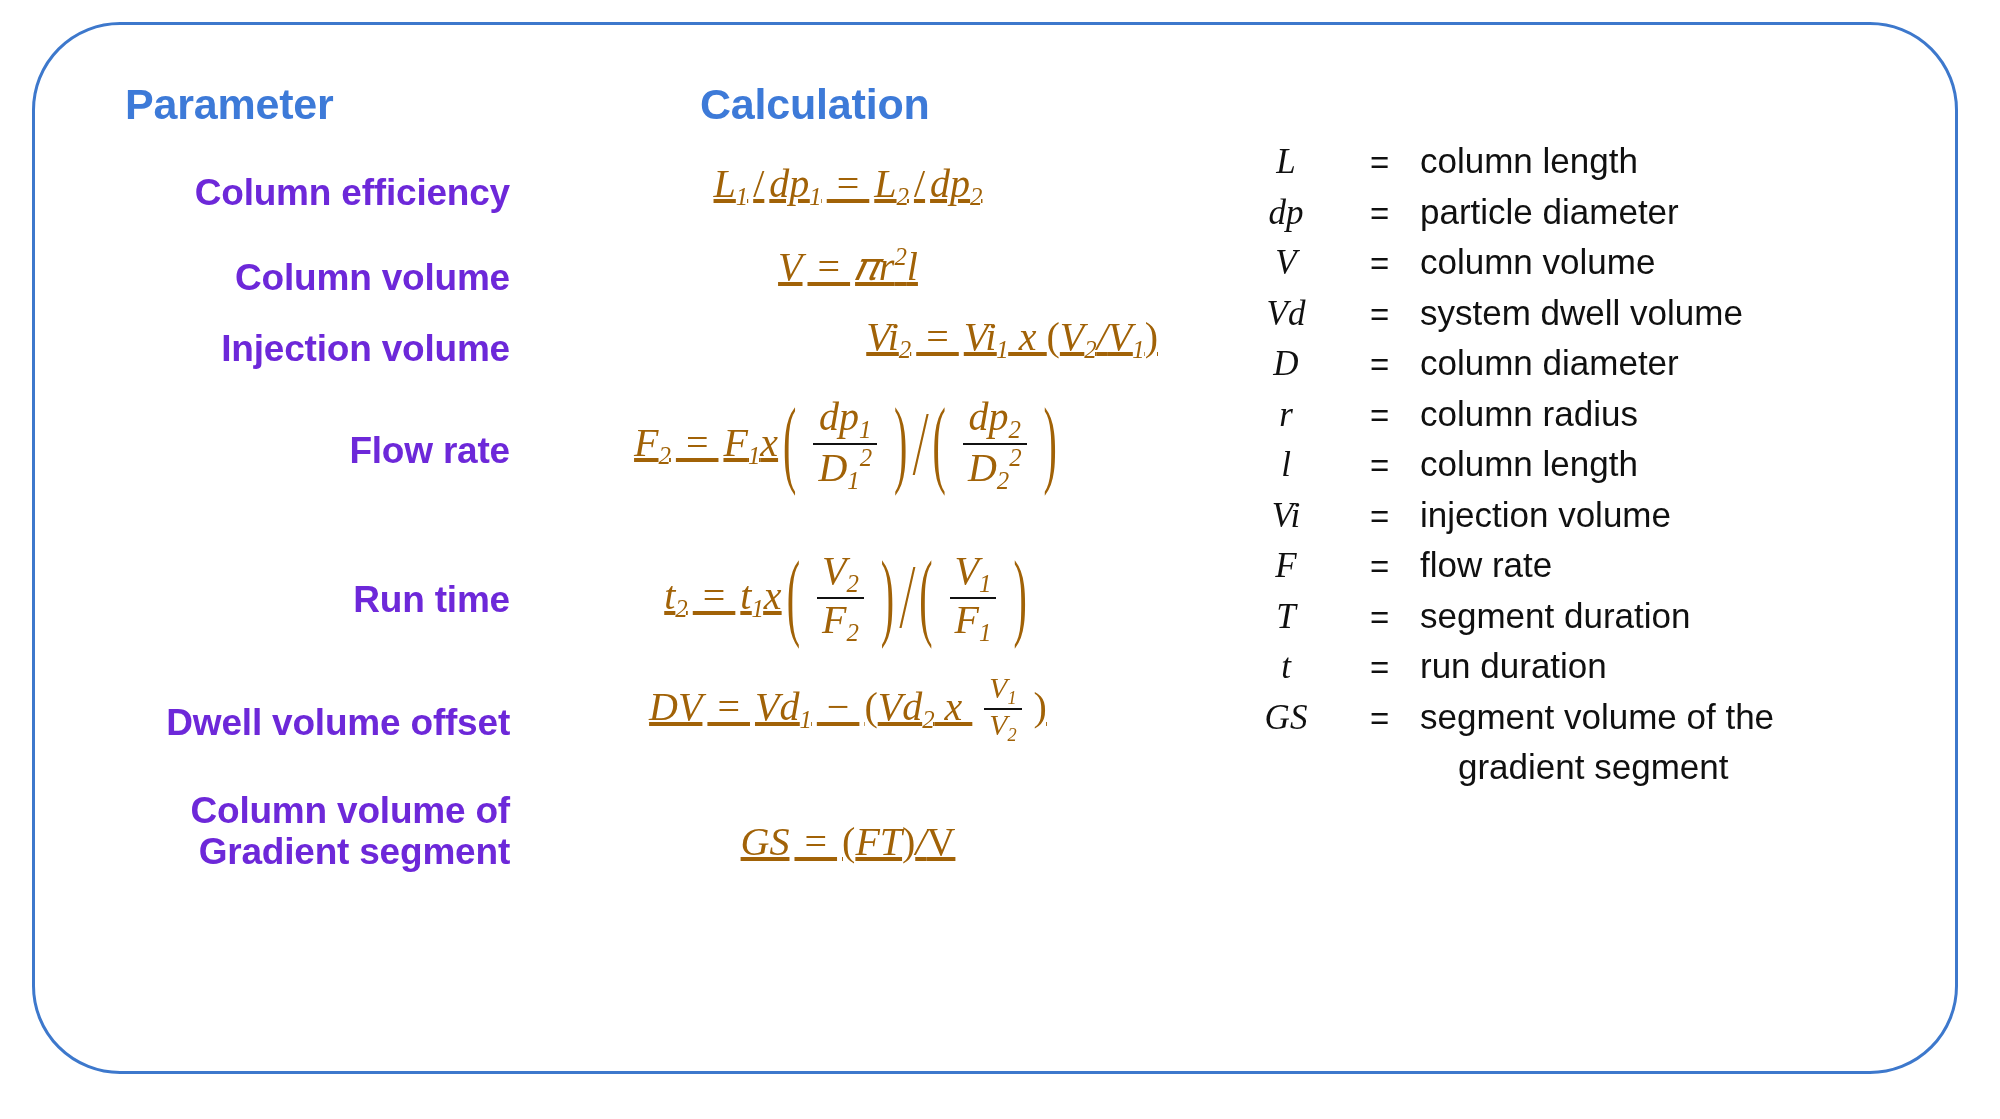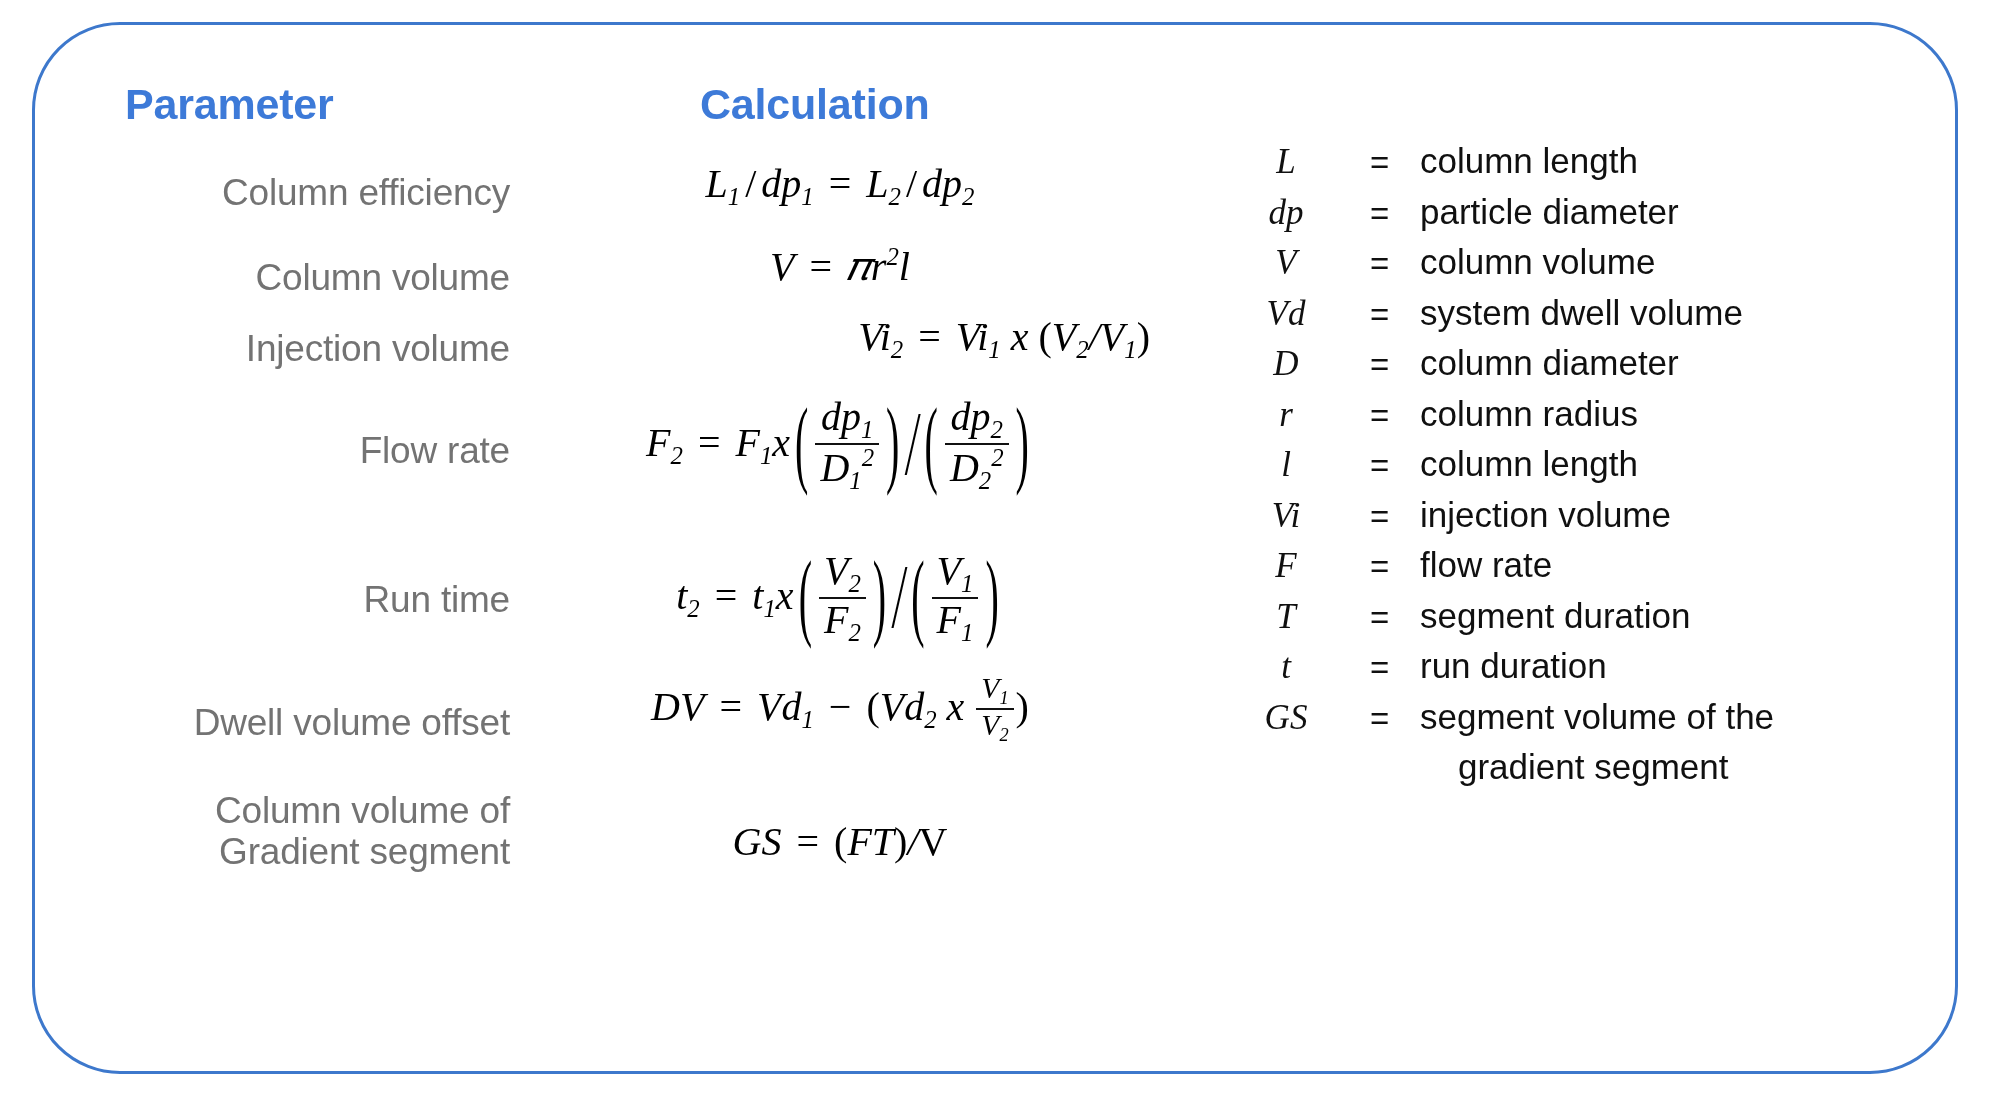--- a/index.html
+++ b/index.html
@@ -51,65 +51,66 @@
   #param-col {
     position: absolute;
     left: 40px;
     top: 172px;
     width: 470px;
     text-align: right;
   }
   .param-label {
     position: absolute;
     right: 0;
-    font-weight: normal;
+    font-weight: bold;
     font-size: 37px;
-    color: #737373;
+    color: #6d28d9;
     line-height: 1.12;
     letter-spacing: -0.2px;
     white-space: pre-line;
   }
 
   
   #calc-col {
     position: absolute;
     left: 530px;
     top: 160px;
     width: 620px;
   }
   .formula {
     position: absolute;
-    left: 0;
+    left: 8px;
     width: 620px;
     text-align: center;
     font-family: "Liberation Serif", serif;
     font-style: italic;
     font-size: 40px;
-    color: #000000;
+    color: #a16207;
     white-space: nowrap;
+    text-decoration: underline;
   }
   .formula .up { font-style: normal; }
   .formula .op { font-style: normal; padding: 0 5px; }
   .formula sub {
     font-size: 0.62em;
     vertical-align: -0.32em;
     font-style: italic;
   }
   .formula sup {
     font-size: 0.62em;
     vertical-align: 0.62em;
     font-style: italic;
   }
   
   .frac {
     display: inline-block;
     vertical-align: middle;
     text-align: center;
     line-height: 1.04;
-    margin: 0 2px;
+    margin: 0 12px;
     position: relative;
     top: -2px;
   }
   .frac .num { display: block; padding: 0 5px; }
   .frac .den {
     display: block;
     padding: 0 5px;
     border-top: 2.4px solid #111111;
   }
   .frac.sm { font-size: 0.74em; }

